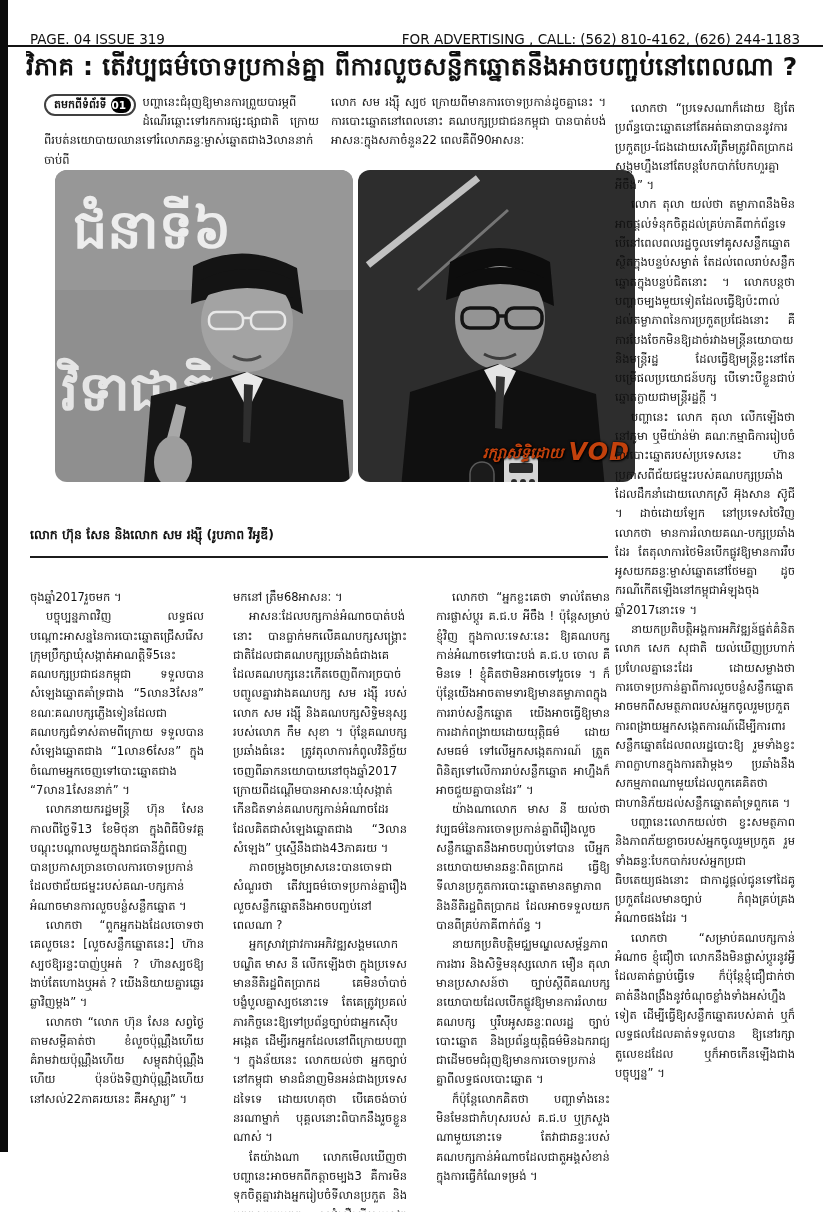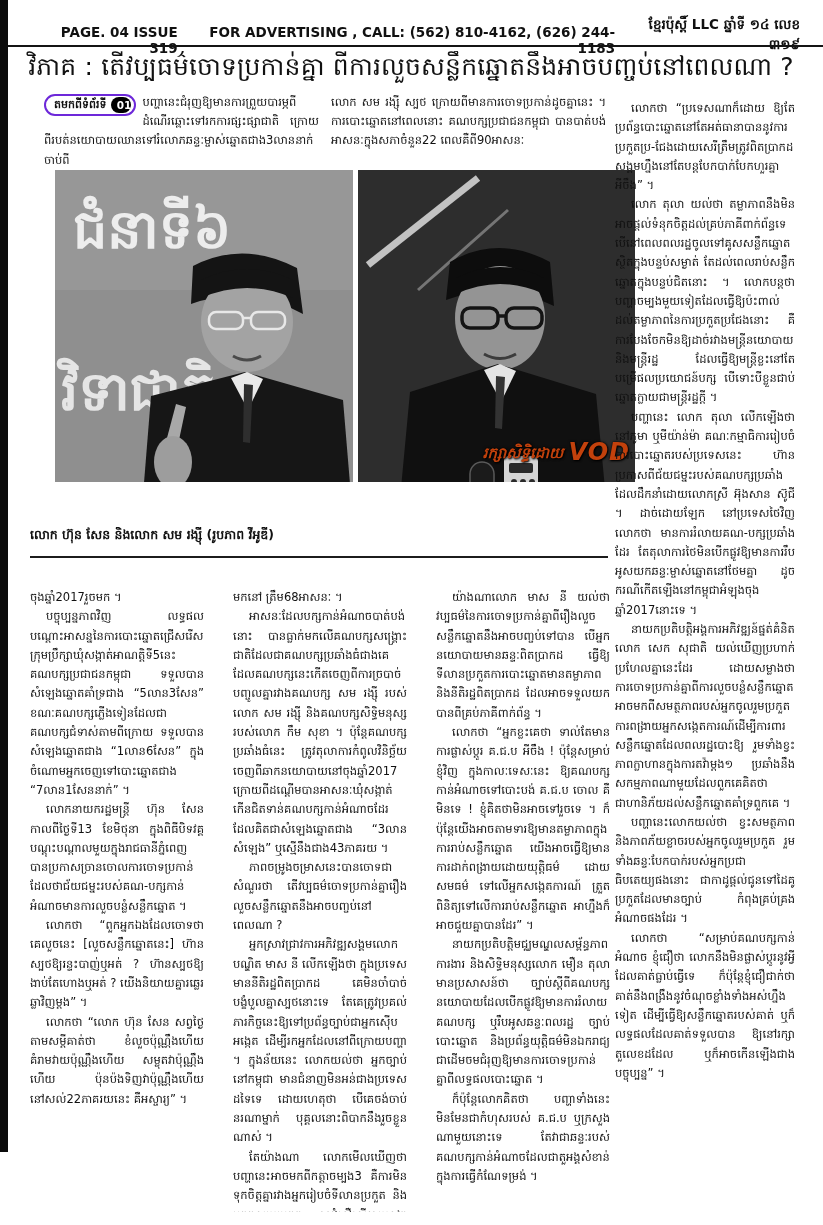--- a/index.html
+++ b/index.html
@@ -4,40 +4,40 @@
 <style>
   html,body{margin:0;padding:0;}
   body{
     width:823px;height:1225px;position:relative;background:#ffffff;
     font-family:"DejaVu Sans","Liberation Sans",sans-serif;color:#111;
     overflow:hidden;
   }
   .page-edge{position:absolute;left:0;top:0;width:8px;height:1152px;background:#0b0b0b;}
 
   
-  .header{position:absolute;left:30px;top:16px;width:770px;display:flex;
-    justify-content:space-between;align-items:flex-end;font-weight:bold;font-size:13.5px;text-align:right;}
+  .header{position:absolute;left:30px;top:31px;width:770px;display:flex;
+    justify-content:space-between;align-items:flex-end;font-weight:normal;font-size:13.5px;text-align:right;}
   .header .brand{font-size:13.5px;}
   .header-rule{position:absolute;left:8px;top:45px;width:815px;border-top:2px solid #141414;}
 
   
   .headline{position:absolute;left:26px;top:51px;width:770px;text-align:center;
-    font-size:25px;font-weight:normal;letter-spacing:.2px;white-space:nowrap;overflow:hidden;}
+    font-size:25px;font-weight:bold;letter-spacing:.2px;white-space:nowrap;overflow:hidden;}
 
   
   .intro{position:absolute;left:44px;top:93px;width:562px;height:78px;display:flex;gap:12px;overflow:hidden;}
   .intro-col{width:50%;font-size:11.5px;line-height:19.2px;text-align:justify;overflow:hidden;}
-  .badge{float:left;border:2px solid #6d28d9;border-radius:13px;padding:1px 3px 1px 8px;
+  .badge{float:left;border:2px solid #404040;border-radius:13px;padding:1px 3px 1px 8px;
     font-weight:bold;font-size:11px;margin:1px 6px 2px 0;line-height:16px;display:inline-flex;align-items:center;gap:5px;background:#fff;}
   .badge .num{display:inline-block;width:20px;height:16px;border-radius:9px;background:#000;color:#fff;
-    text-align:right;line-height:16px;font-size:10.5px;}
+    text-align:left;line-height:16px;font-size:10.5px;}
 
   
   .photos{position:absolute;left:55px;top:170px;width:580px;height:350px;display:flex;gap:5px;}
-  .photo{position:relative;height:312px;overflow:hidden;}
+  .photo{position:relative;height:312px;overflow:hidden;border-radius:12px;}
   .photo.left{width:298px;}
   .photo.right{width:277px;}
   .photo svg{display:block;}
   .watermark{position:absolute;right:5px;bottom:16px;color:#c2410c;font-weight:bold;font-style:italic;
     font-size:15px;white-space:nowrap;text-shadow:0 0 3px #000,1px 1px 2px #000;}
   .watermark .vod{font-size:24px;font-style:italic;letter-spacing:1px;vertical-align:-2px;}
 
   .caption{position:absolute;left:30px;top:527px;width:580px;text-align:left;
     font-weight:bold;font-size:12.5px;white-space:nowrap;overflow:hidden;}
   .caption-rule{position:absolute;left:30px;top:556px;width:578px;border-top:2px solid #1c1c1c;}
@@ -51,21 +51,20 @@
     font-size:11.5px;line-height:19.3px;text-align:justify;overflow:hidden;}
 </style>
 </head>
 <body>
 
 <div class="page-edge"></div>
 
 <div class="header">
   <span>PAGE. 04  ISSUE 319</span>
   <span>FOR ADVERTISING , CALL: (562) 810-4162, (626) 244-1183</span>
-  <span class="brand">ខ្មែរប៉ុស្តិ៍ LLC ឆ្នាំទី ១៤  លេខ ៣១៩</span>
 </div>
 <div class="header-rule"></div>
 
 <div class="headline">វិភាគ : តើវប្បធម៌ចោទប្រកាន់គ្នា ពីការលួចសន្លឹកឆ្នោតនឹងអាចបញ្ចប់នៅពេលណា ?</div>
 
 <div class="intro">
   <div class="intro-col">
     <span class="badge">
       <span>តមកពីទំព័រទី</span>
       <span class="num">01</span>
@@ -140,22 +139,22 @@
       <p>លោកថា “លោក ហ៊ុន សែន សព្វថ្ងៃតាមសម្ដីគាត់ថា ខំលួចប៉ុណ្ណឹងហើយ គំរាមវាយប៉ុណ្ណឹងហើយ សម្លុតវាប៉ុណ្ណឹងហើយ ប៉ុនប៉ងទិញវាប៉ុណ្ណឹងហើយ នៅសល់22ភាគរយនេះ គឺអស្ចារ្យ” ។</p>
     </div>
   <div class="col no-indent-first">
       <p>មកនៅ ត្រឹម68អាសនៈ ។</p>
       <p>អាសនៈដែលបក្សកាន់អំណាចបាត់បង់នោះ បានធ្លាក់មកលើគណបក្សសង្គ្រោះជាតិដែលជាគណបក្សប្រឆាំងធំជាងគេ ដែលគណបក្សនេះកើតចេញពីការច្របាច់បញ្ចូលគ្នារវាងគណបក្ស សម រង្ស៊ី របស់លោក សម រង្ស៊ី និងគណបក្សសិទ្ធិមនុស្ស របស់លោក កឹម សុខា ។ ប៉ុន្តែគណបក្សប្រឆាំងធំនេះ ត្រូវតុលាការកំពូលវិនិច្ឆ័យចេញពីឆាកនយោបាយនៅចុងឆ្នាំ2017 ក្រោយពីដណ្ដើមបានអាសនៈឃុំសង្កាត់ កើនជិតទាន់គណបក្សកាន់អំណាចដែរ ដែលគិតជាសំឡេងឆ្នោតជាង “3លានសំឡេង” ឬស្មើនឹងជាង43ភាគរយ ។</p>
       <p>ភាពចម្រូងចម្រាសនេះបានចោទជាសំណួរថា តើវប្បធម៌ចោទប្រកាន់គ្នារឿងលួចសន្លឹកឆ្នោតនឹងអាចបញ្ចប់នៅពេលណា ?</p>
       <p>អ្នកស្រាវជ្រាវការអភិវឌ្ឍសង្គមលោកបណ្ឌិត មាស នី លើកឡើងថា ក្នុងប្រទេសមាននីតិរដ្ឋពិតប្រាកដ គេមិនចាំបាច់បង្ខំបួលគ្នាស្បថនោះទេ តែគេត្រូវប្រគល់ភារកិច្ចនេះឱ្យទៅប្រព័ន្ធច្បាប់ជាអ្នកស៊ើបអង្កេត ដើម្បីរកអ្នកដែលនៅពីក្រោយបញ្ហា ។ ក្នុងន័យនេះ លោកយល់ថា អ្នកច្បាប់នៅកម្ពុជា មានជំនាញមិនអន់ជាងប្រទេសដទៃទេ ដោយហេតុថា បើគេចង់ចាប់នរណាម្នាក់ បុគ្គលនោះពិបាកនឹងរួចខ្លួនណាស់ ។</p>
       <p>តែយ៉ាងណា លោកមើលឃើញថា បញ្ហានេះអាចមកពីកត្តាចម្បង3 គឺការមិនទុកចិត្តគ្នារវាងអ្នករៀបចំទីលានប្រកួត និងអ្នកចូលរួមប្រកួត ខ្វះជំនឿលើការអនុវត្តច្បាប់ រួមទាំងអ្នកចូលរួមប្រកួតខ្វះភាពម្ចាស់ការក្នុងការដាក់ពង្រាយអ្នកឃ្លាំមើលដំណើរការបោះឆ្នោតឱ្យបានគ្រប់គោលដៅប្រកបដោយសមត្ថភាពនិងជំនឿទុកចិត្ត ។</p>
     </div>
   <div class="col">
+      <p>លោកថា “អ្នកខ្លះគេថា ទាល់តែមានការផ្លាស់ប្ដូរ គ.ជ.ប អីចឹង ! ប៉ុន្តែសម្រាប់ខ្ញុំវិញ ក្នុងកាលៈទេសៈនេះ ឱ្យគណបក្សកាន់អំណាចទៅបោះបង់ គ.ជ.ប ចោល គឺមិនទេ ! ខ្ញុំគិតថាមិនអាចទៅរួចទេ ។ ក៏ប៉ុន្តែយើងអាចតាមទារឱ្យមានតម្លាភាពក្នុងការរាប់សន្លឹកឆ្នោត យើងអាចធ្វើឱ្យមានការដាក់ពង្រាយដោយយុត្តិធម៌ ដោយសមធម៌ ទៅលើអ្នកសង្កេតការណ៍ ត្រួតពិនិត្យទៅលើការរាប់សន្លឹកឆ្នោត អាហ្នឹងក៏អាចជួយគ្នាបានដែរ” ។</p>
       <p>យ៉ាងណាលោក មាស នី យល់ថា វប្បធម៌នៃការចោទប្រកាន់គ្នាពីរឿងលួចសន្លឹកឆ្នោតនឹងអាចបញ្ចប់ទៅបាន បើអ្នកនយោបាយមានឆន្ទៈពិតប្រាកដ ធ្វើឱ្យទីលានប្រកួតការបោះឆ្នោតមានតម្លាភាពនិងនីតិរដ្ឋពិតប្រាកដ ដែលអាចទទួលយកបានពីគ្រប់ភាគីពាក់ព័ន្ធ ។</p>
-      <p>លោកថា “អ្នកខ្លះគេថា ទាល់តែមានការផ្លាស់ប្ដូរ គ.ជ.ប អីចឹង ! ប៉ុន្តែសម្រាប់ខ្ញុំវិញ ក្នុងកាលៈទេសៈនេះ ឱ្យគណបក្សកាន់អំណាចទៅបោះបង់ គ.ជ.ប ចោល គឺមិនទេ ! ខ្ញុំគិតថាមិនអាចទៅរួចទេ ។ ក៏ប៉ុន្តែយើងអាចតាមទារឱ្យមានតម្លាភាពក្នុងការរាប់សន្លឹកឆ្នោត យើងអាចធ្វើឱ្យមានការដាក់ពង្រាយដោយយុត្តិធម៌ ដោយសមធម៌ ទៅលើអ្នកសង្កេតការណ៍ ត្រួតពិនិត្យទៅលើការរាប់សន្លឹកឆ្នោត អាហ្នឹងក៏អាចជួយគ្នាបានដែរ” ។</p>
       <p>នាយកប្រតិបត្តិមជ្ឈមណ្ឌលសម្ព័ន្ធភាពការងារ និងសិទ្ធិមនុស្សលោក មឿន តុលា មានប្រសាសន៍ថា ច្បាប់ស្ដីពីគណបក្សនយោបាយដែលបើកផ្លូវឱ្យមានការរំលាយគណបក្ស ឬរឹបអូសឆន្ទៈពលរដ្ឋ ច្បាប់បោះឆ្នោត និងប្រព័ន្ធយុត្តិធម៌មិនឯករាជ្យ ជាដើមចមជំរុញឱ្យមានការចោទប្រកាន់គ្នាពីលទ្ធផលបោះឆ្នោត ។</p>
       <p>ក៏ប៉ុន្តែលោកគិតថា បញ្ហាទាំងនេះមិនមែនជាកំហុសរបស់ គ.ជ.ប ឬក្រសួងណាមួយនោះទេ តែវាជាឆន្ទៈរបស់គណបក្សកាន់អំណាចដែលជាតួអង្គសំខាន់ក្នុងការធ្វើកំណែទម្រង់ ។</p>
     </div>
 </div>
 
 <div class="right-col">
     <p>លោកថា “ប្រទេសណាក៏ដោយ ឱ្យតែប្រព័ន្ធបោះឆ្នោតនៅតែអត់ធានាបាននូវការប្រកួតប្រ-ជែងដោយសេរីត្រឹមត្រូវពិតប្រាកដ សង្គមហ្នឹងនៅតែបន្តបែកបាក់បែកហួរគ្នាអីចឹង” ។</p>
     <p>លោក តុលា យល់ថា តម្លាភាពនឹងមិនអាចផ្ដល់ទំនុកចិត្តដល់គ្រប់ភាគីពាក់ព័ន្ធទេ បើនៅពេលពលរដ្ឋចូលទៅគូសសន្លឹកឆ្នោតស្ថិតក្នុងបន្ទប់សម្ងាត់ តែដល់ពេលរាប់សន្លឹកឆ្នោតក្នុងបន្ទប់ជិតនោះ ។ លោកបន្តថា បញ្ហាចម្បងមួយទៀតដែលធ្វើឱ្យប៉ះពាល់ដល់តម្លាភាពនៃការប្រកួតប្រជែងនោះ គឺការបែងចែកមិនឱ្យដាច់រវាងមន្ត្រីនយោបាយនិងមន្ត្រីរដ្ឋ ដែលធ្វើឱ្យមន្ត្រីខ្លះនៅតែបម្រើផលប្រយោជន៍បក្ស បើទោះបីខ្លួនជាប់ឆ្នោតក្លាយជាមន្ត្រីរដ្ឋក្ដី ។</p>
     <p>បញ្ហានេះ លោក តុលា លើកឡើងថា នៅភូមា ឬមីយ៉ាន់ម៉ា គណៈកម្មាធិការរៀបចំការបោះឆ្នោតរបស់ប្រទេសនេះ ហ៊ានប្រកាសពីជ័យជម្នះរបស់គណបក្សប្រឆាំង ដែលដឹកនាំដោយលោកស្រី អ៊ុងសាន ស៊ូជី ។ ដាច់ដោយឡែក នៅប្រទេសថៃវិញ លោកថា មានការរំលាយគណ-បក្សប្រឆាំងដែរ តែតុលាការថៃមិនបើកផ្លូវឱ្យមានការរឹបអូសយកឆន្ទៈម្ចាស់ឆ្នោតនៅថែមគ្នា ដូចករណីកើតឡើងនៅកម្ពុជាអំឡុងចុងឆ្នាំ2017នោះទេ ។</p>
     <p>នាយកប្រតិបត្តិអង្គការអភិវឌ្ឍន៍ផ្នត់គំនិតលោក សេក សុជាតិ យល់ឃើញប្រហាក់ប្រហែលគ្នានេះដែរ ដោយសម្លាងថា ការចោទប្រកាន់គ្នាពីការលួចបន្លំសន្លឹកឆ្នោត អាចមកពីសមត្ថភាពរបស់អ្នកចូលរួមប្រកួត ការពង្រាយអ្នកសង្កេតការណ៍ដើម្បីការពារសន្លឹកឆ្នោតដែលពលរដ្ឋបោះឱ្យ រួមទាំងខ្វះភាពក្លាហានក្នុងការតវ៉ាម្ដង១ ប្រឆាំងនឹងសកម្មភាពណាមួយដែលពួកគេគិតថា ជាហានិភ័យដល់សន្លឹកឆ្នោតគាំទ្រពួកគេ ។</p>

